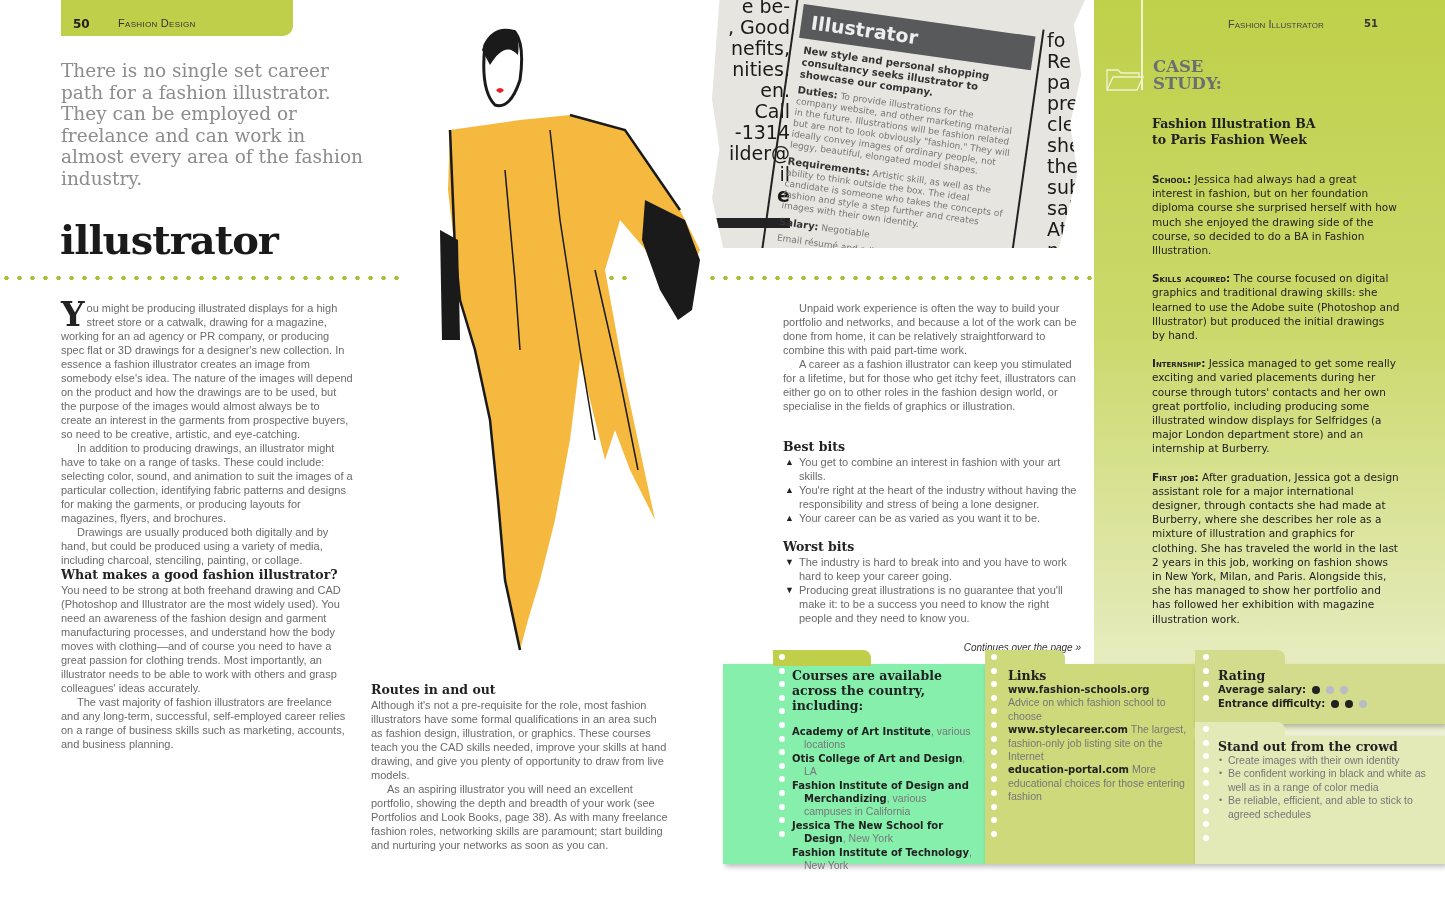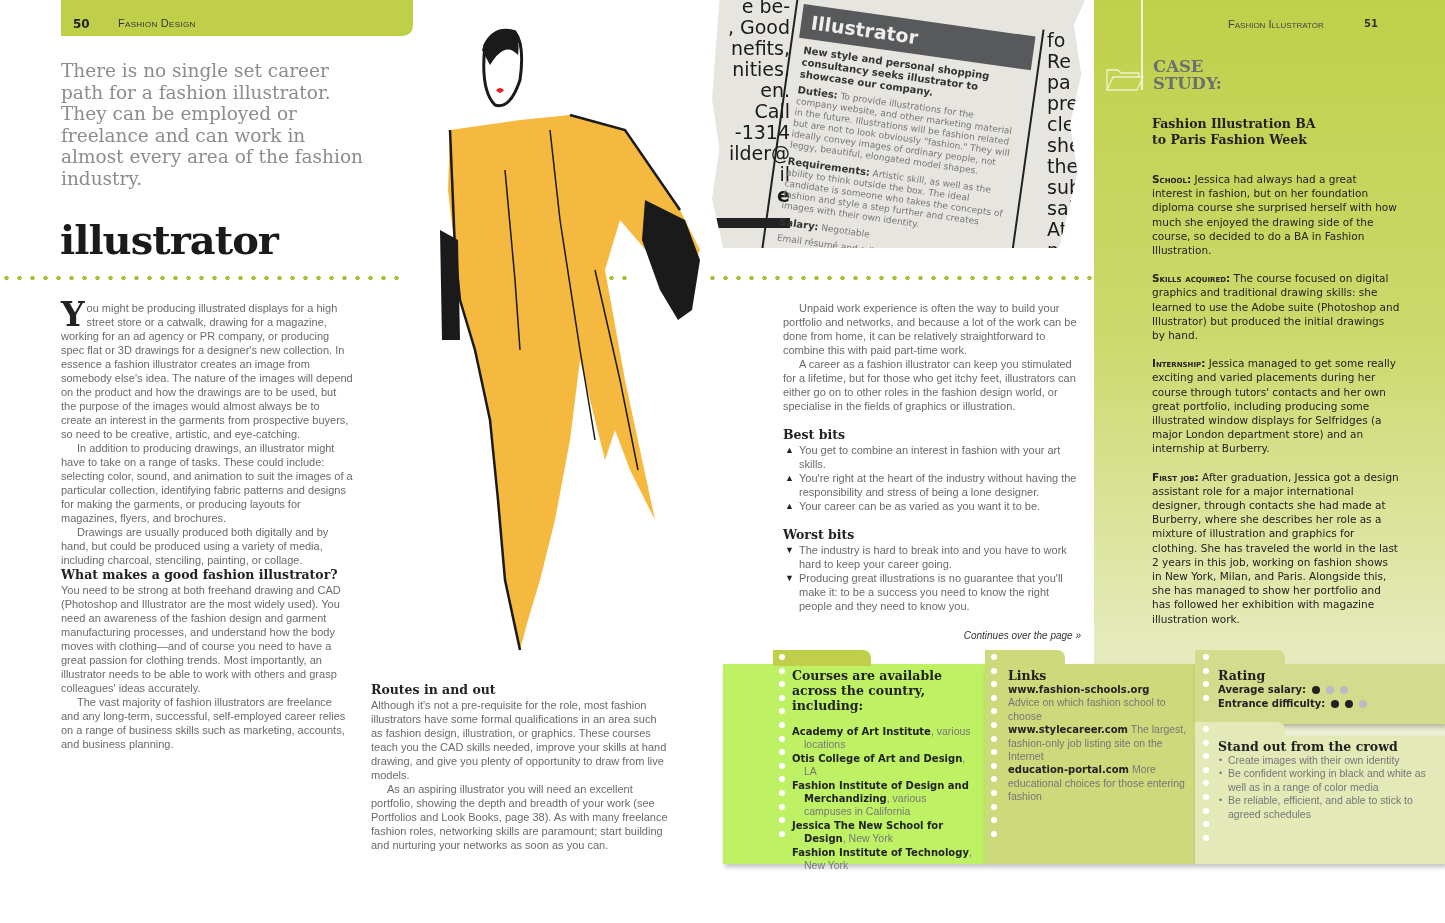--- a/index.html
+++ b/index.html
@@ -1,21 +1,21 @@
 <!DOCTYPE html>
 <html><head>
 <meta charset="utf-8">
 <style>
   * { box-sizing: border-box; margin: 0; padding: 0; }
   html, body { width: 1445px; height: 923px; overflow: hidden; background: #ffffff; }
   body { position: relative; font-family: "DejaVu Sans", sans-serif; color: #555; }
 
   
   .hdr-left {
-    position: absolute; left: 61px; top: 0; width: 352px; height: 36px;
+    position: absolute; left: 61px; top: 0; width: 232px; height: 36px;
     background: #bfcf4a; border-bottom-right-radius: 10px;
   }
   .hdr-left .pnum { position: absolute; left: 12px; top: 17px; font-size: 12px; font-weight: bold; color: #222; font-family: "DejaVu Sans", sans-serif; }
   .hdr-left .ptitle { position: absolute; left: 57px; top: 17px; font-size: 11px; color: #333; font-variant: small-caps; letter-spacing: 0.3px; font-family: "Liberation Sans", sans-serif; }
 
   .intro {
     position: absolute; left: 61px; top: 60px; width: 305px;
     font-family: "DejaVu Serif", serif; font-size: 18.5px; line-height: 21.5px; color: #8c8c8c; font-weight: normal;
   }
   .big-title {
@@ -67,21 +67,21 @@
   .cs-sub { position: absolute; left: 58px; top: 116px; width: 260px; font-family: "DejaVu Serif", serif; font-weight: bold; font-size: 12.5px; line-height: 16px; color: #222; }
   .cs-body { position: absolute; left: 58px; top: 172px; width: 248px; font-family: "DejaVu Sans", sans-serif; font-size: 10.5px; line-height: 14.2px; color: #222; }
   .cs-body p { margin-bottom: 14px; }
   .cs-body .lbl { font-weight: bold; font-variant: small-caps; }
 
   
   .fold { position: absolute; box-shadow: 2px 3px 5px rgba(0,0,0,0.25); }
   .fold .tab { position: absolute; top: -14px; height: 16px; border-top-right-radius: 8px; }
   .holes { position: absolute; left: 6px; top: -10px; width: 6px; }
   .holes span { display: block; width: 6px; height: 6px; border-radius: 50%; background: #fff; margin-bottom: 7.6px; }
-  .fold-courses { left: 723px; top: 664px; width: 262px; height: 200px; background: #bef264; }
+  .fold-courses { left: 723px; top: 664px; width: 262px; height: 200px; background: #86efac; }
   .fold-courses .tab { left: 50px; width: 98px; background: #bfcf4a; }
   .fold-links { left: 985px; top: 664px; width: 210px; height: 200px; background: #cdd97a; }
   .fold-links .tab { left: 0; width: 80px; background: #cdd97a; }
   .fold-rating { left: 1195px; top: 664px; width: 250px; height: 60px; background: #d3dc8c; }
   .fold-rating .tab { left: 0; width: 90px; background: #d3dc8c; }
   .fold-stand { left: 1195px; top: 736px; width: 250px; height: 128px; background: #e4e9b8; }
   .fold-stand .tab { left: 0; width: 90px; background: #e4e9b8; }
 
   .fold-content { position: absolute; font-family: "Liberation Sans", sans-serif; font-size: 10.5px; line-height: 13.4px; }
   .fh { font-family: "DejaVu Serif", serif; font-weight: bold; font-size: 12.5px; line-height: 15px; color: #222; }
@@ -177,21 +177,21 @@
       <div>submi</div>
       <div>salary</div>
       <div>Attn:</div>
       <div>nber</div>
   </div>
 </div>
 
 <div class="body-col" style="left:783px;top:301px;width:298px;">
   <p class="ind">Unpaid work experience is often the way to build your portfolio and networks, and because a lot of the work can be done from home, it can be relatively straightforward to combine this with paid part-time work.</p>
   <p class="ind">A career as a fashion illustrator can keep you stimulated for a lifetime, but for those who get itchy feet, illustrators can either go on to other roles in the fashion design world, or specialise in the fields of graphics or illustration.</p>
-  <div class="subhead" style="margin-top:14px;">Best bits</div>
+  <div class="subhead" style="margin-top:26px;">Best bits</div>
   <ul class="bullets">
     <li><span class="tri">▲</span><span>You get to combine an interest in fashion with your art skills.</span></li>
     <li><span class="tri">▲</span><span>You're right at the heart of the industry without having the responsibility and stress of being a lone designer.</span></li>
     <li><span class="tri">▲</span><span>Your career can be as varied as you want it to be.</span></li>
   </ul>
   <div class="subhead" style="margin-top:14px;">Worst bits</div>
   <ul class="bullets">
     <li><span class="tri">▼</span><span>The industry is hard to break into and you have to work hard to keep your career going.</span></li>
     <li><span class="tri">▼</span><span>Producing great illustrations is no guarantee that you'll make it: to be a success you need to know the right people and they need to know you.</span></li>
   </ul>

